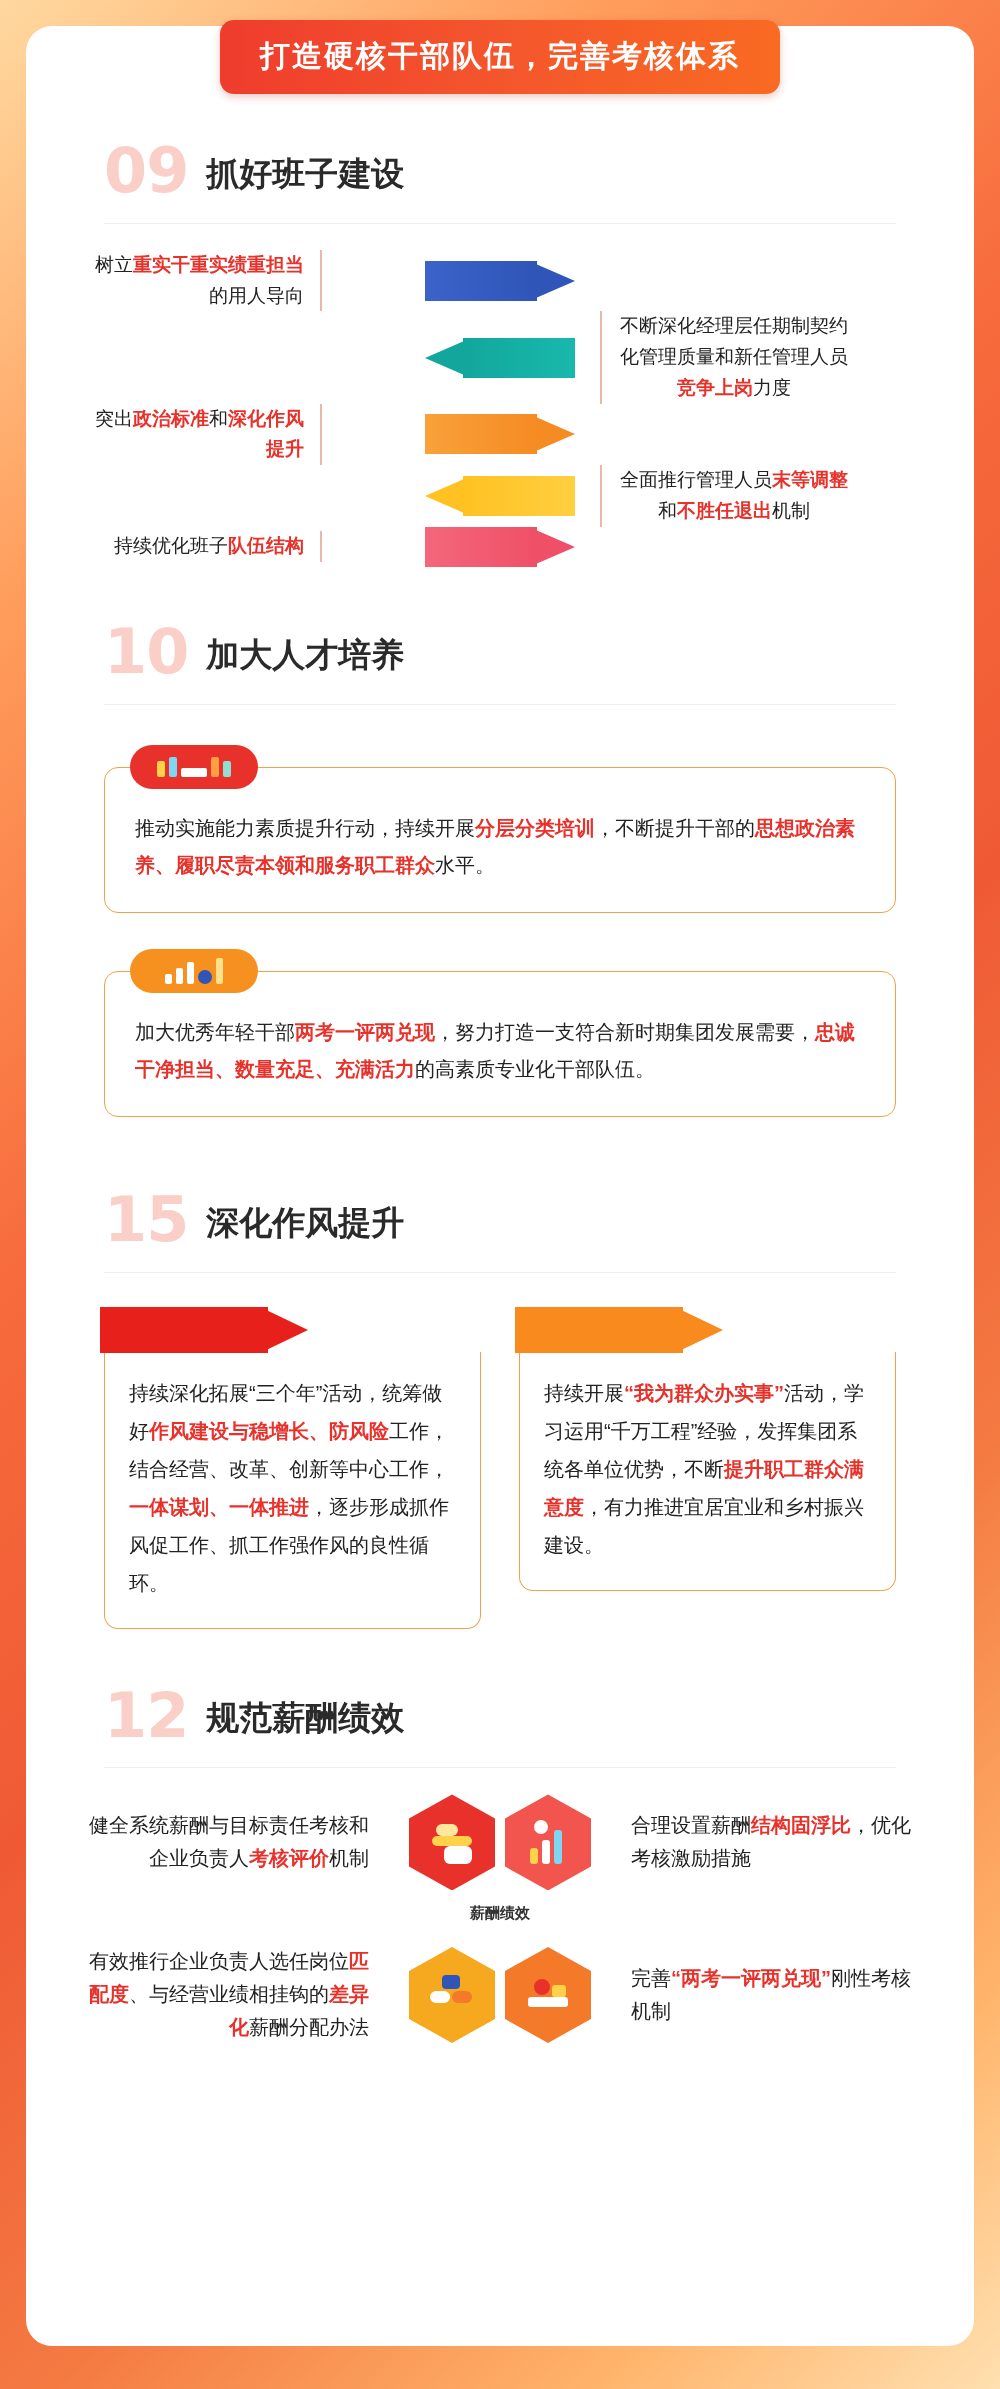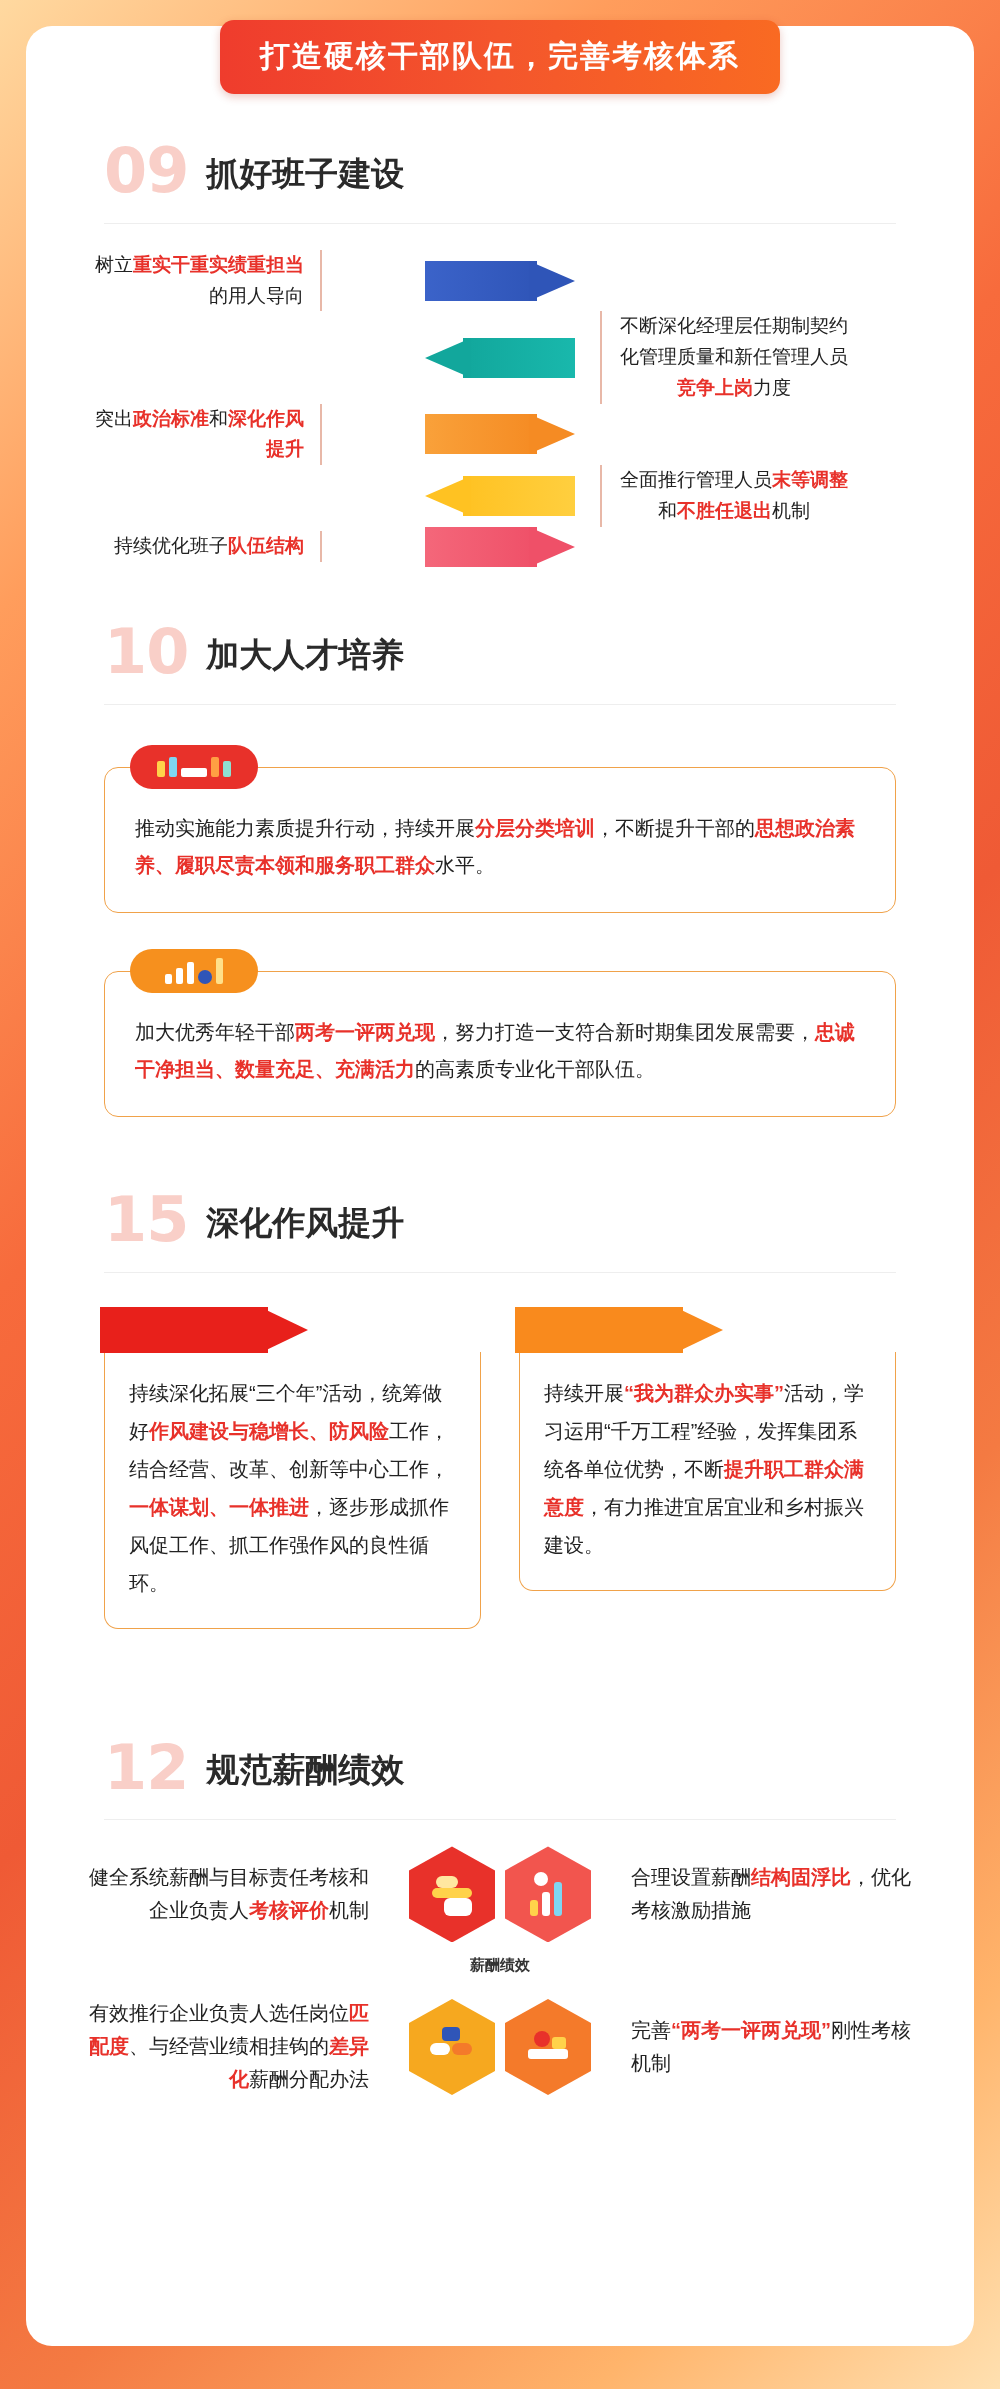--- a/index.html
+++ b/index.html
@@ -352,21 +352,21 @@
             <div class="fbody"></div>
             <div class="fhead"></div>
           </div>
         <div class="fpanel">
           持续开展<span class="hl-b">“我为群众办实事”</span>活动，学习运用“千万工程”经验，发挥集团系统各单位优势，不断<span class="hl-b">提升职工群众满意度</span>，有力推进宜居宜业和乡村振兴建设。
         </div>
       </div>
     </div>
   </div>
 
-  <div class="sec" style="margin-top:110px;">
+  <div class="sec" style="margin-top:58px;">
     <div class="sec-head">
       <div class="sec-num">12</div>
       <div class="sec-title">规范薪酬绩效</div>
     </div>
     <div class="sec-rule"></div>
 
     <div class="hexwrap">
       <div class="hex-label r">
         健全系统薪酬与目标责任考核和企业负责人<span class="hl-b">考核评价</span>机制
       </div>

